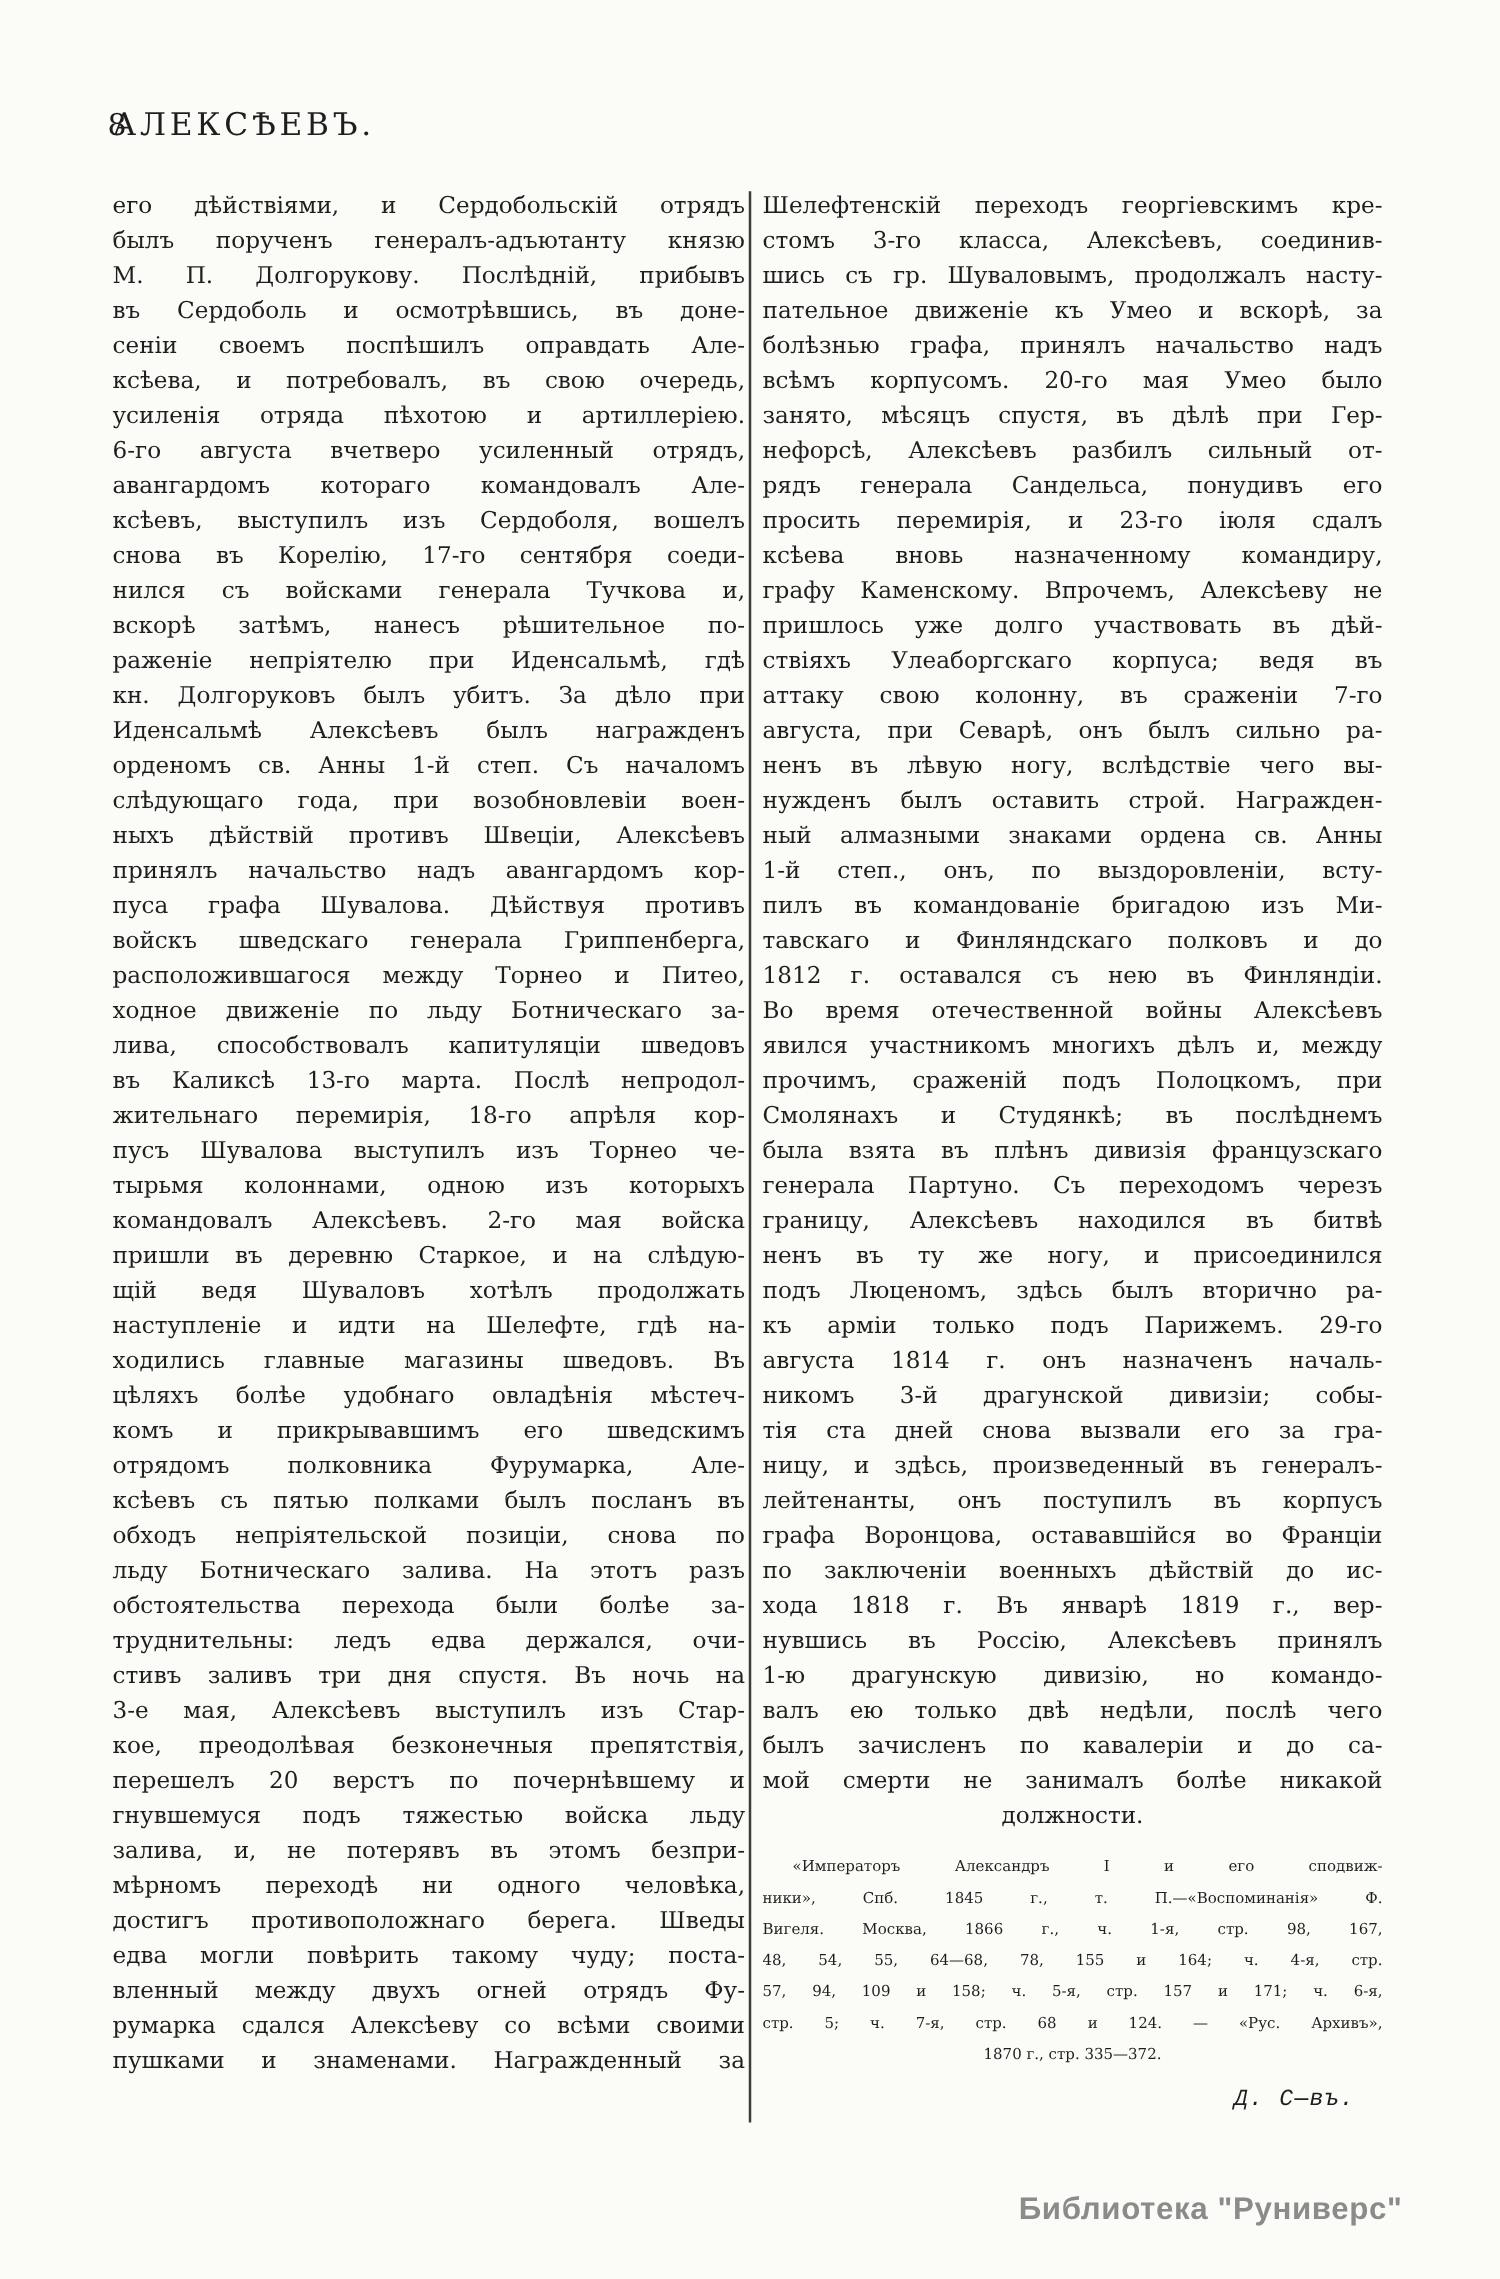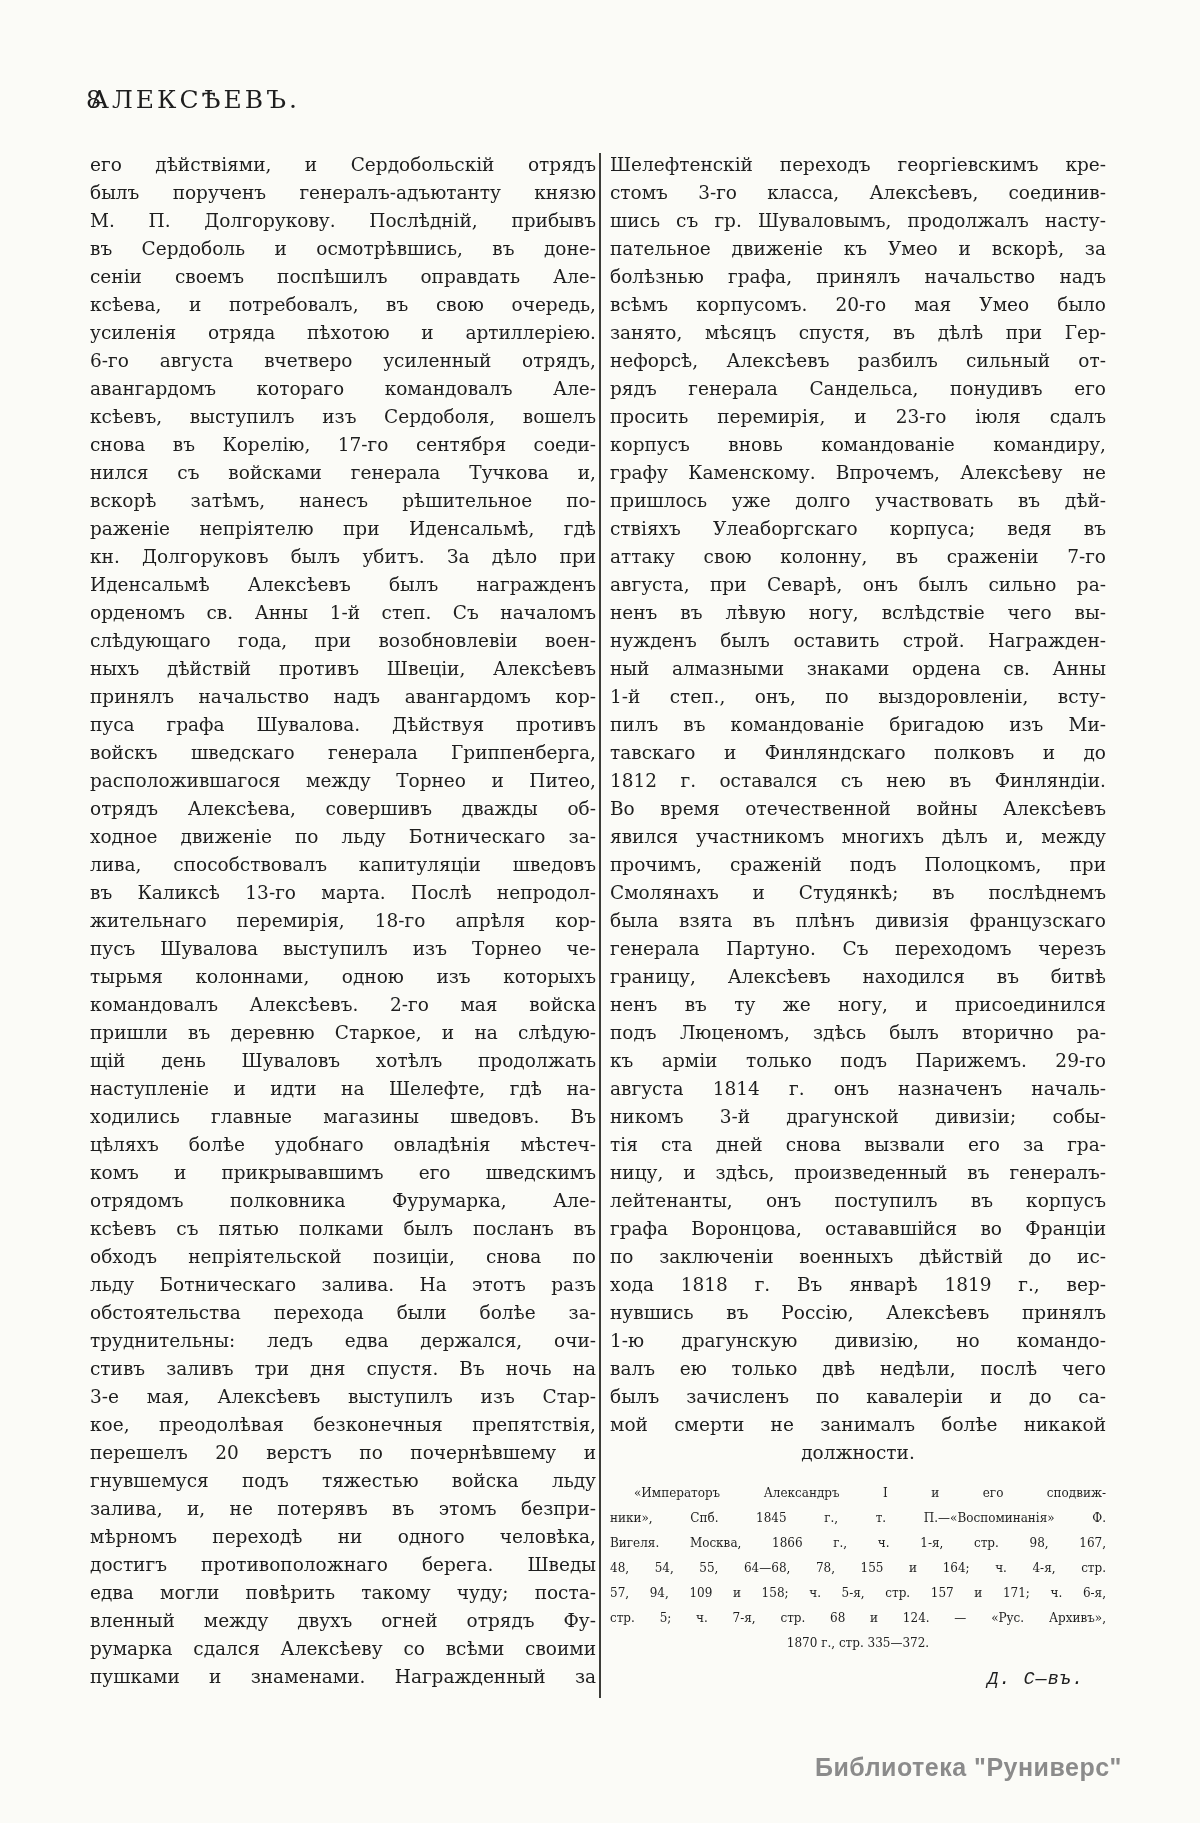--- a/index.html
+++ b/index.html
@@ -86,30 +86,29 @@
       <div class="jline">раженіе непріятелю при Иденсальмѣ, гдѣ</div>
       <div class="jline">кн. Долгоруковъ былъ убитъ. За дѣло при</div>
       <div class="jline">Иденсальмѣ Алексѣевъ былъ награжденъ</div>
       <div class="jline">орденомъ св. Анны 1-й степ. Съ началомъ</div>
       <div class="jline">слѣдующаго года, при возобновлевіи воен-</div>
       <div class="jline">ныхъ дѣйствій противъ Швеціи, Алексѣевъ</div>
       <div class="jline">принялъ начальство надъ авангардомъ кор-</div>
       <div class="jline">пуса графа Шувалова. Дѣйствуя противъ</div>
       <div class="jline">войскъ шведскаго генерала Гриппенберга,</div>
       <div class="jline">расположившагося между Торнео и Питео,</div>
-      <div class="jline">отрядъ Алексѣева, совершивъ дважды об-</div>
       <div class="jline">ходное движеніе по льду Ботническаго за-</div>
       <div class="jline">лива, способствовалъ капитуляціи шведовъ</div>
       <div class="jline">въ Каликсѣ 13-го марта. Послѣ непродол-</div>
       <div class="jline">жительнаго перемирія, 18-го апрѣля кор-</div>
       <div class="jline">пусъ Шувалова выступилъ изъ Торнео че-</div>
       <div class="jline">тырьмя колоннами, одною изъ которыхъ</div>
       <div class="jline">командовалъ Алексѣевъ. 2-го мая войска</div>
       <div class="jline">пришли въ деревню Старкое, и на слѣдую-</div>
-      <div class="jline">щій день Шуваловъ хотѣлъ продолжать</div>
+      <div class="jline">щій ведя Шуваловъ хотѣлъ продолжать</div>
       <div class="jline">наступленіе и идти на Шелефте, гдѣ на-</div>
       <div class="jline">ходились главные магазины шведовъ. Въ</div>
       <div class="jline">цѣляхъ болѣе удобнаго овладѣнія мѣстеч-</div>
       <div class="jline">комъ и прикрывавшимъ его шведскимъ</div>
       <div class="jline">отрядомъ полковника Фурумарка, Але-</div>
       <div class="jline">ксѣевъ съ пятью полками былъ посланъ въ</div>
       <div class="jline">обходъ непріятельской позиціи, снова по</div>
       <div class="jline">льду Ботническаго залива. На этотъ разъ</div>
       <div class="jline">обстоятельства перехода были болѣе за-</div>
       <div class="jline">труднительны: ледъ едва держался, очи-</div>
@@ -135,21 +134,21 @@
         <div class="jline">Шелефтенскій переходъ георгіевскимъ кре-</div>
         <div class="jline">стомъ 3-го класса, Алексѣевъ, соединив-</div>
         <div class="jline">шись съ гр. Шуваловымъ, продолжалъ насту-</div>
         <div class="jline">пательное движеніе къ Умео и вскорѣ, за</div>
         <div class="jline">болѣзнью графа, принялъ начальство надъ</div>
         <div class="jline">всѣмъ корпусомъ. 20-го мая Умео было</div>
         <div class="jline">занято, мѣсяцъ спустя, въ дѣлѣ при Гер-</div>
         <div class="jline">нефорсѣ, Алексѣевъ разбилъ сильный от-</div>
         <div class="jline">рядъ генерала Сандельса, понудивъ его</div>
         <div class="jline">просить перемирія, и 23-го іюля сдалъ</div>
-        <div class="jline">корпусъ вновь командованіе командиру,</div>
+        <div class="jline">ксѣева вновь назначенному командиру,</div>
         <div class="jline">графу Каменскому. Впрочемъ, Алексѣеву не</div>
         <div class="jline">пришлось уже долго участвовать въ дѣй-</div>
         <div class="jline">ствіяхъ Улеаборгскаго корпуса; ведя въ</div>
         <div class="jline">аттаку свою колонну, въ сраженіи 7-го</div>
         <div class="jline">августа, при Севарѣ, онъ былъ сильно ра-</div>
         <div class="jline">ненъ въ лѣвую ногу, вслѣдствіе чего вы-</div>
         <div class="jline">нужденъ былъ оставить строй. Награжден-</div>
         <div class="jline">ный алмазными знаками ордена св. Анны</div>
         <div class="jline">1-й степ., онъ, по выздоровленіи, всту-</div>
         <div class="jline">пилъ въ командованіе бригадою изъ Ми-</div>

